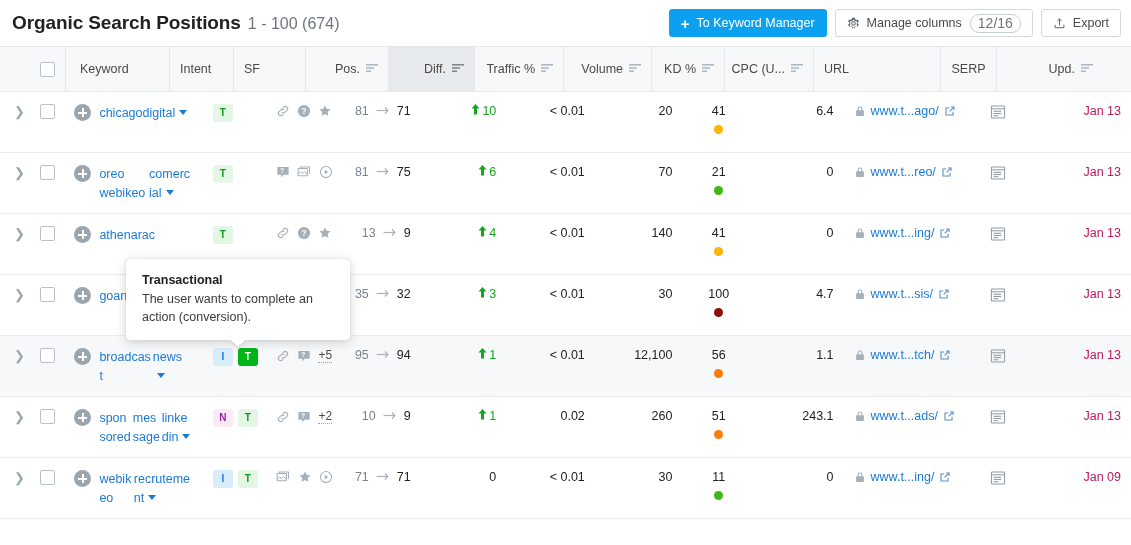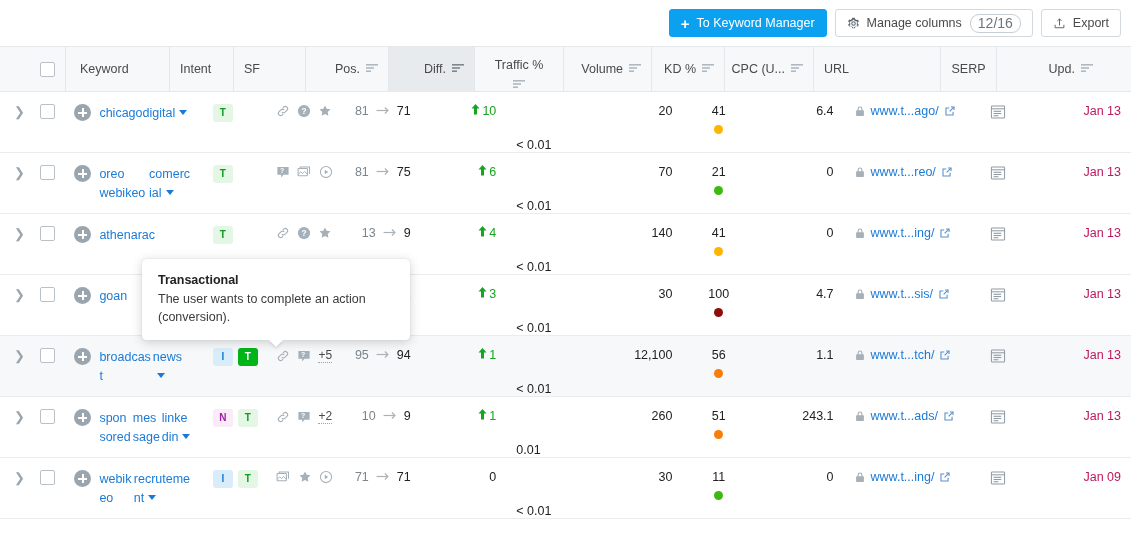--- a/index.html
+++ b/index.html
@@ -97,21 +97,21 @@
 
   
   .c-exp  { width: 28px; padding-left: 14px; padding-right: 0; }
   .c-chk  { width: 38px; padding-left: 2px; padding-right: 0;}
   .c-add  { width: 34px; padding-left: 0; padding-right: 0;}
   .c-kw   { width: 104px; padding-left: 0; }
   .c-int  { width: 64px; }
   .c-sf   { width: 72px; }
   .c-pos  { width: 83px; }
   .c-diff { width: 86px; }
-  .c-tr   { width: 89px; flex-direction: column; }
+  .c-tr   { width: 89px; }
   .c-vol  { width: 88px; }
   .c-kd   { width: 73px; }
   .c-cpc  { width: 89px; }
   .c-url  { width: 127px; }
   .c-serp { width: 56px; }
   .c-upd  { width: 106px; }
 
   .th.c-exp, .th.c-chk { border-right: none; }
   .th.c-chk { border-right: 1px solid #e4e8eb; }
 
@@ -198,22 +198,22 @@
   .url-link { color: #1b7ad6; font-size: 12.5px; text-decoration: none; cursor: pointer; }
   .lock { color: #a6b0b8; line-height: 0; }
   .extlink { color: #5a8fc7; line-height: 0; cursor: pointer; }
 
   .serp-ico { color: #8f9aa3; cursor: pointer; line-height: 0; }
   .upd-txt { color: #be185d; font-size: 12.5px; }
 
   
   .tooltip {
     position: absolute;
-    left: 142px; top: 259px;
-    width: 268px;
+    left: 126px; top: 259px;
+    width: 224px;
     background: #ffffff;
     border-radius: 4px;
     box-shadow: 0 2px 11px rgba(0,0,0,.18), 0 0 1px rgba(0,0,0,.25);
     padding: 14px 16px 14px 16px;
     z-index: 50;
   }
   .tt-title { font-size: 12.5px; font-weight: bold; color: #222; margin-bottom: 3px; }
   .tt-body { font-size: 12.5px; color: #3b3b3b; line-height: 18px; }
   .tt-arrow {
     position: absolute;
@@ -224,20 +224,24 @@
     border-top: 7px solid #ffffff;
     filter: drop-shadow(0 2px 1px rgba(0,0,0,.10));
   }
 </style>
 </head>
 <body>
 
 <div class="page">
 
   <div class="topbar">
+    <div class="title-wrap">
+      <span class="title-main">Organic Search Positions</span>
+      <span class="title-range">1 - 100 (674)</span>
+    </div>
 
     <div class="topbar-actions">
 
       <div class="btn btn-primary">
         <span class="plus">+</span>
         <span>To Keyword Manager</span>
       </div>
 
       <div class="btn btn-ghost">
         <span class="ico">
@@ -833,21 +837,21 @@
             </span>
           </div>
           <div class="cell c-diff num">
             <span class="diff-wrap">
               <span><svg width="9" height="11" viewBox="0 0 9 11" fill="#16a421">
                   <path d="M4.5 0l4 4.4H6v6.1H3V4.4H.5z"></path>
                 </svg></span>
               <span>1</span>
             </span>
           </div>
-          <div class="cell c-tr num">0.01</div>
+          <div class="cell c-tr num">0.02</div>
           <div class="cell c-vol num">260</div>
           <div class="cell c-kd num">
             <span class="kd-wrap">
               <span>51</span>
               <span class="kd-dot" style="background:#f97d0a"></span>
             </span>
           </div>
           <div class="cell c-cpc num">243.1</div>
           <div class="cell c-url">
             <span class="url-wrap">

